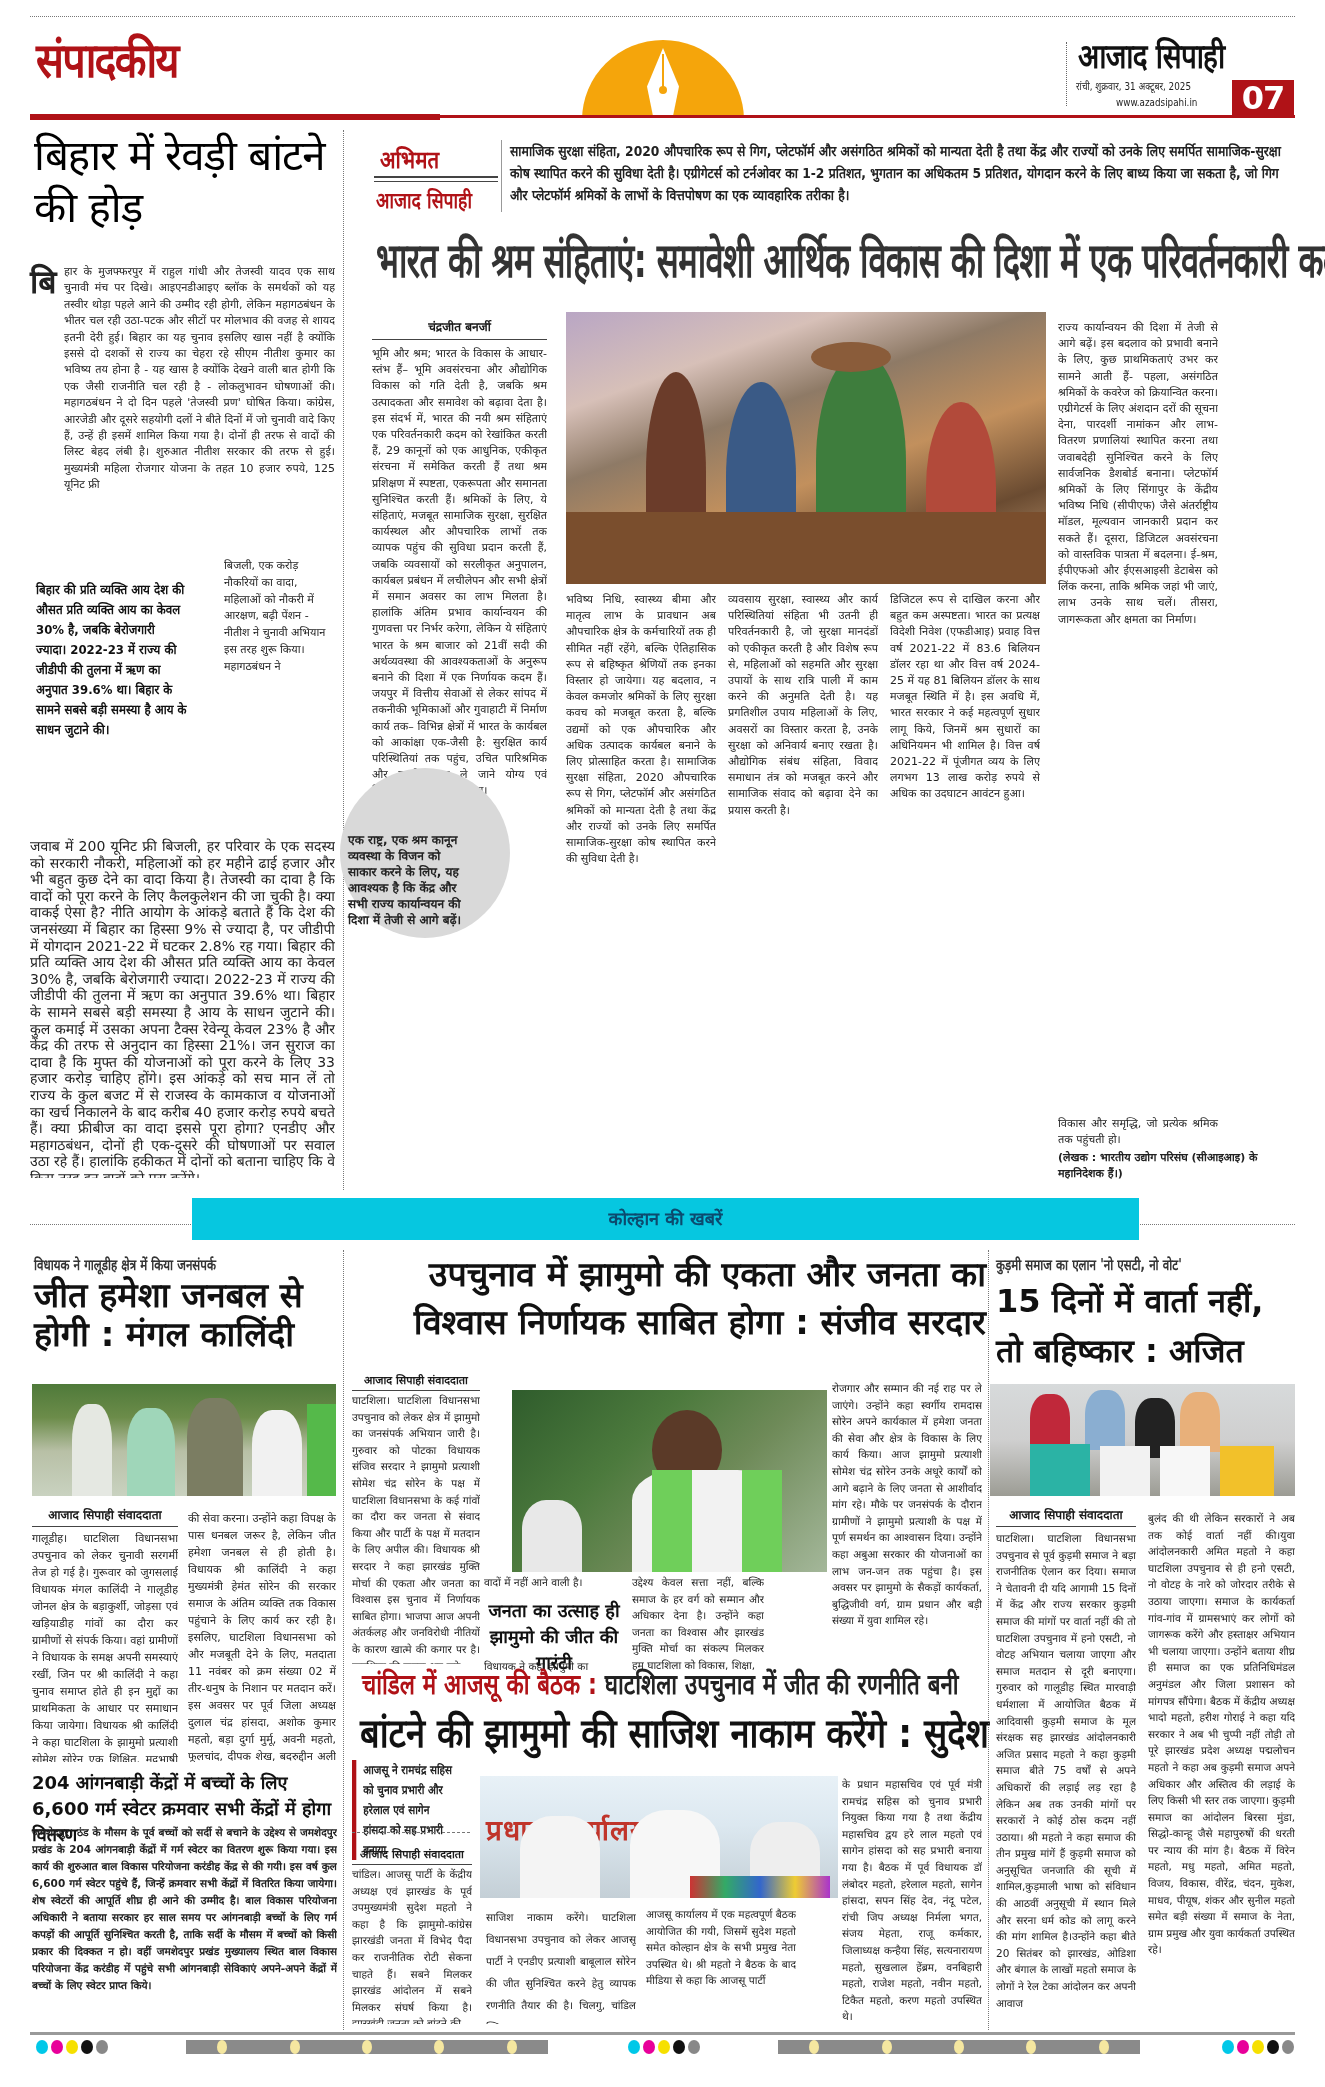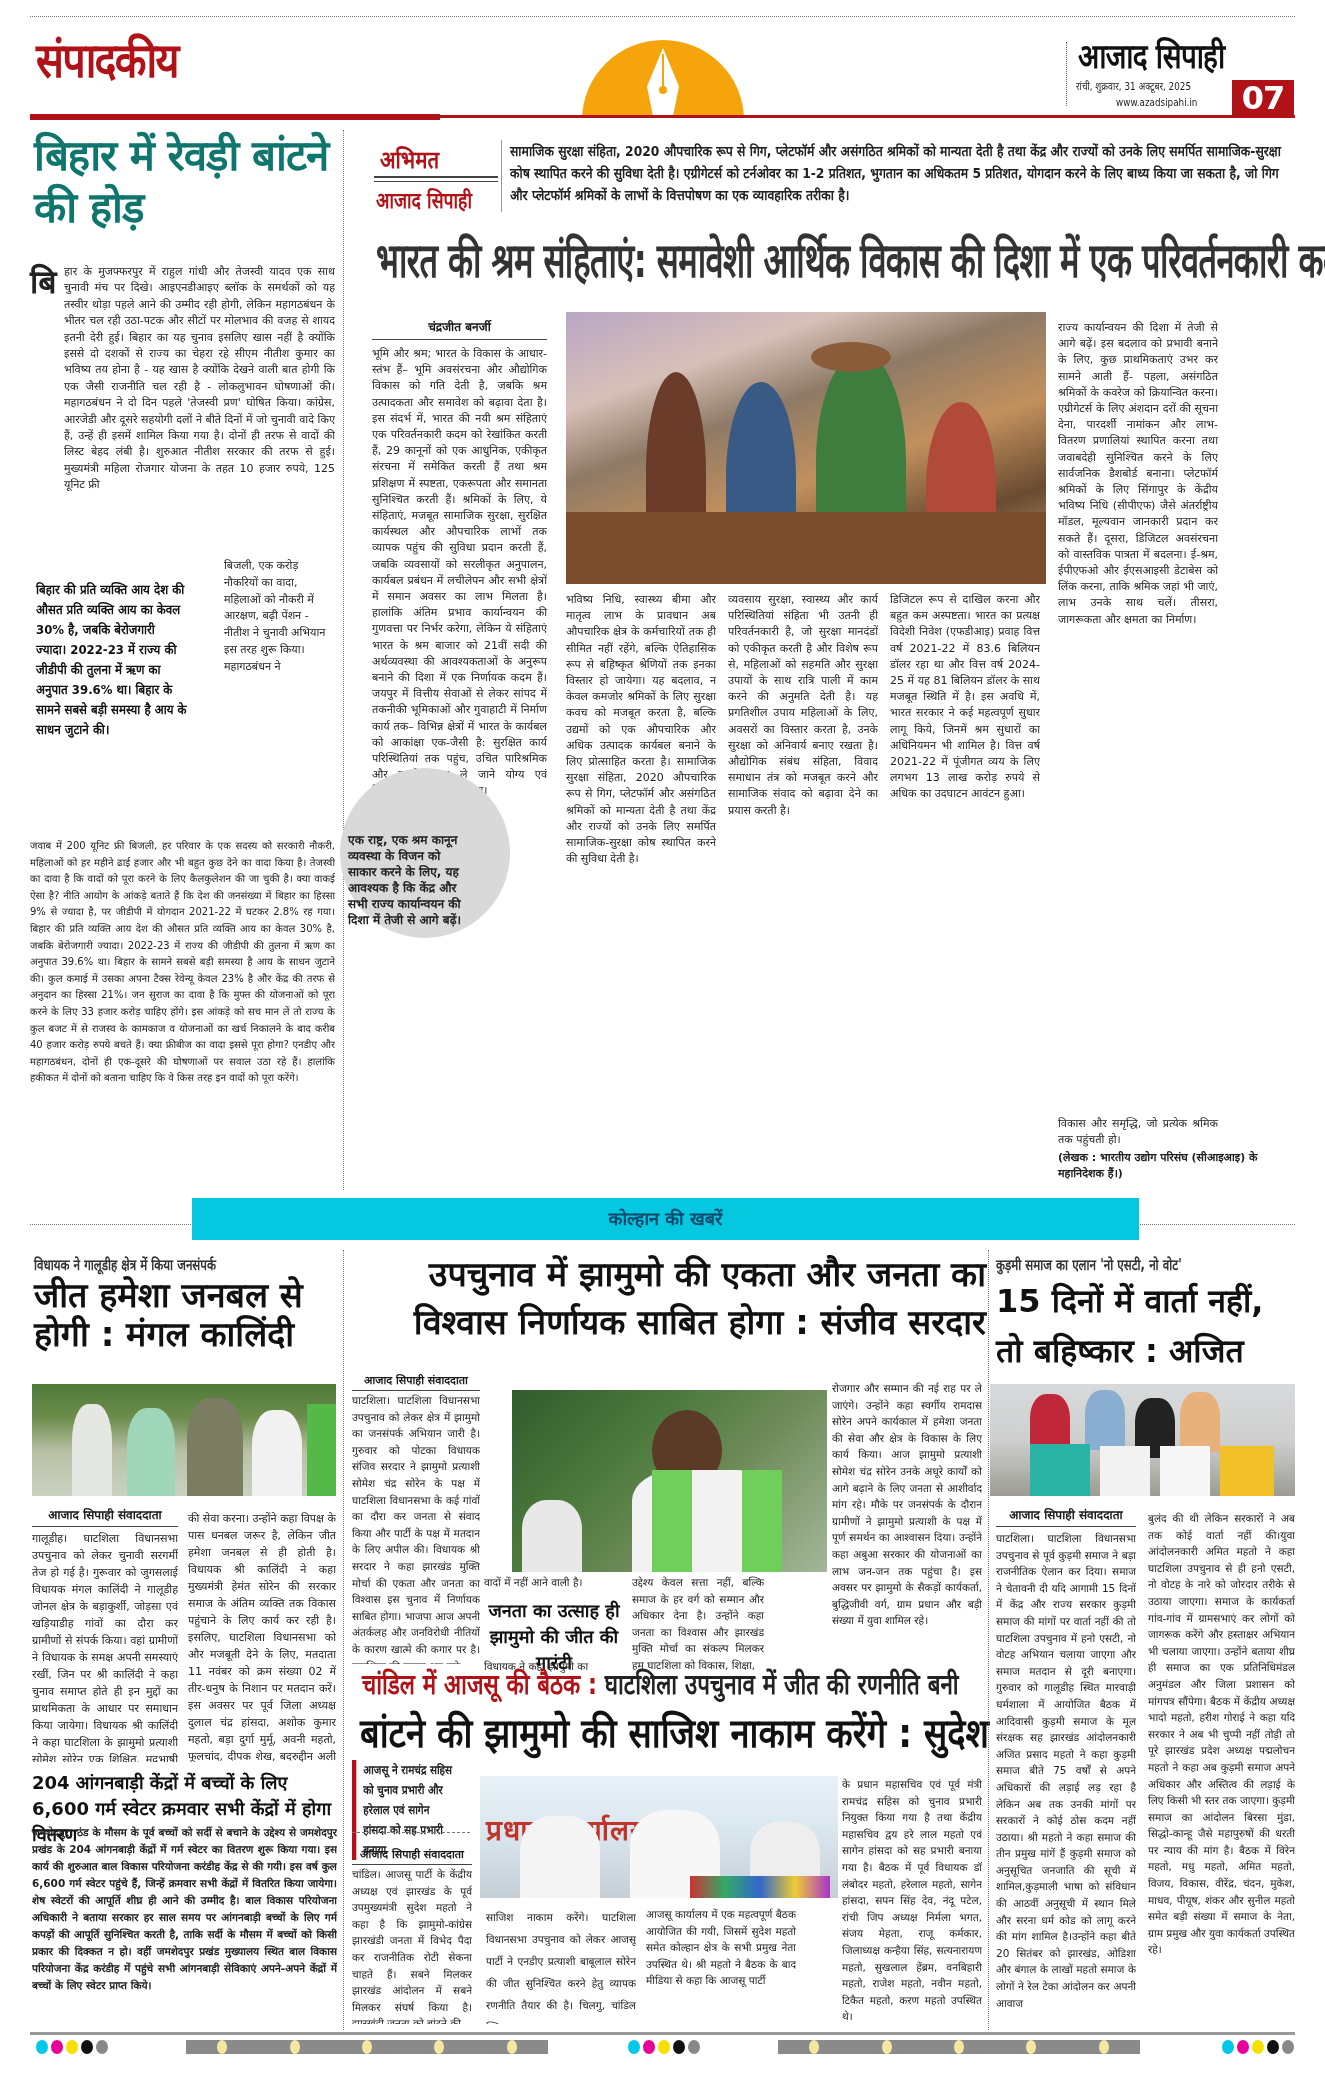--- a/index.html
+++ b/index.html
@@ -19,26 +19,26 @@
   .brand-vsep { left: 1066px; top: 42px; height: 64px; border-left: 1px dotted #666; }
   .brand-name { left: 1078px; top: 32px; font-size: 34px; font-weight: bold; color: #111; transform: scaleX(0.82); transform-origin: left; letter-spacing: -1px; }
   .brand-date { left: 1076px; top: 78px; font-size: 11px; color: #222; transform: scaleX(0.8); transform-origin: left; white-space: nowrap; }
   .brand-url { left: 1116px; top: 96px; font-size: 11px; color: #222; transform: scaleX(0.8); transform-origin: left; }
   .page-no { left: 1232px; top: 80px; width: 62px; height: 36px; background: #b01217; color: #fff; font-weight: bold; font-size: 32px; line-height: 36px; text-align: center; letter-spacing: -1px; }
   .red-rule { left: 30px; top: 115px; width: 1265px; height: 3px; background: #b01217; }
   .red-rule-thin { left: 30px; top: 114px; width: 410px; height: 6px; background: #b01217; }
 
   
   .left-col { left: 30px; top: 130px; width: 305px; }
-  .edit-head { font-weight: bold; font-size: 42px; line-height: 52px; letter-spacing: -1px; color: #0f766e; margin-left: 4px; }
+  .edit-head { font-weight: normal; font-size: 42px; line-height: 52px; letter-spacing: -1px; color: #000000; margin-left: 4px; }
   .dropcap-wrap { margin-top: 6px; font-size: 11px; line-height: 16.4px; color: #222; text-align: justify; }
   .dropcap { float: left; font-size: 32px; font-weight: bold; line-height: 32px; width: 28px; margin-right: 6px; margin-top: 2px; }
   .pull-quote { position: absolute; left: 36px; top: 580px; width: 168px; font-weight: bold; font-size: 13px; line-height: 20px; color: #111; transform: scaleX(0.9); transform-origin: left; }
   .side-narrow { position: absolute; left: 224px; top: 558px; width: 108px; font-size: 11px; line-height: 16.8px; color: #222; }
-  .left-lower { position: absolute; left: 30px; top: 838px; width: 305px; font-size: 10px; line-height: 16.6px; color: #222; text-align: justify; }
+  .left-lower { position: absolute; left: 30px; top: 838px; width: 305px; font-size: 14px; line-height: 16.6px; color: #222; text-align: justify; }
   .left-top-body { position: absolute; left: 30px; top: 258px; width: 305px; }
 
   .vsep { border-left: 1px dotted #777; }
 
   
   .abhimat-box { left: 372px; top: 140px; width: 130px; height: 72px; border-right: 1px solid #999; }
   .abhimat-title { position: absolute; left: 8px; top: 2px; font-size: 24px; font-weight: bold; color: #b01217; transform: scaleX(0.85); transform-origin: left; }
   .abhimat-line { position: absolute; left: 2px; top: 36px; width: 124px; border-top: 2px solid #444; }
   .abhimat-line2 { position: absolute; left: 2px; top: 41px; width: 124px; border-top: 1px solid #444; }
   .abhimat-brand { position: absolute; left: 4px; top: 44px; font-size: 22px; font-weight: bold; color: #b01217; transform: scaleX(0.8); transform-origin: left; white-space: nowrap; }

